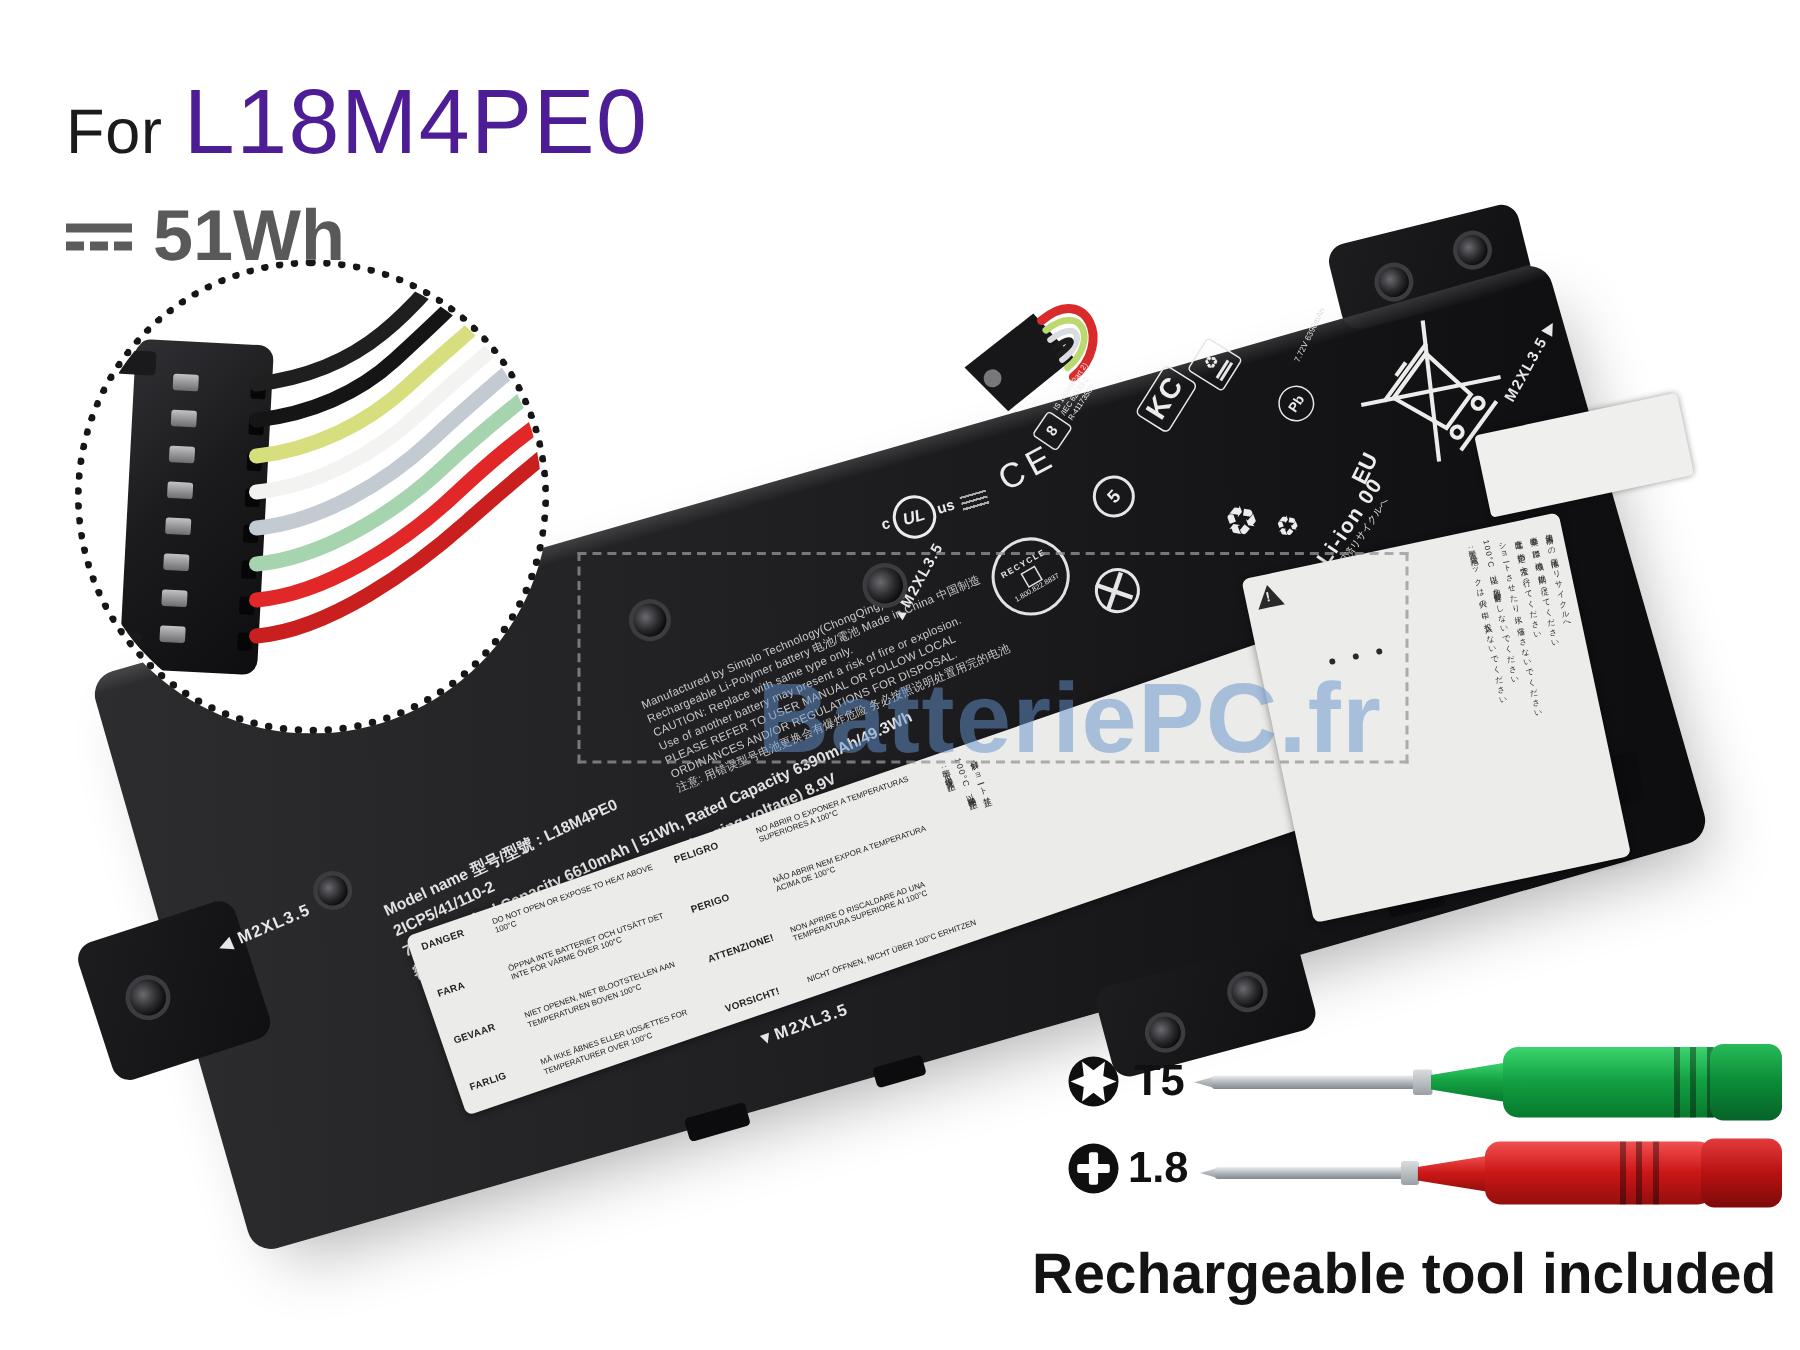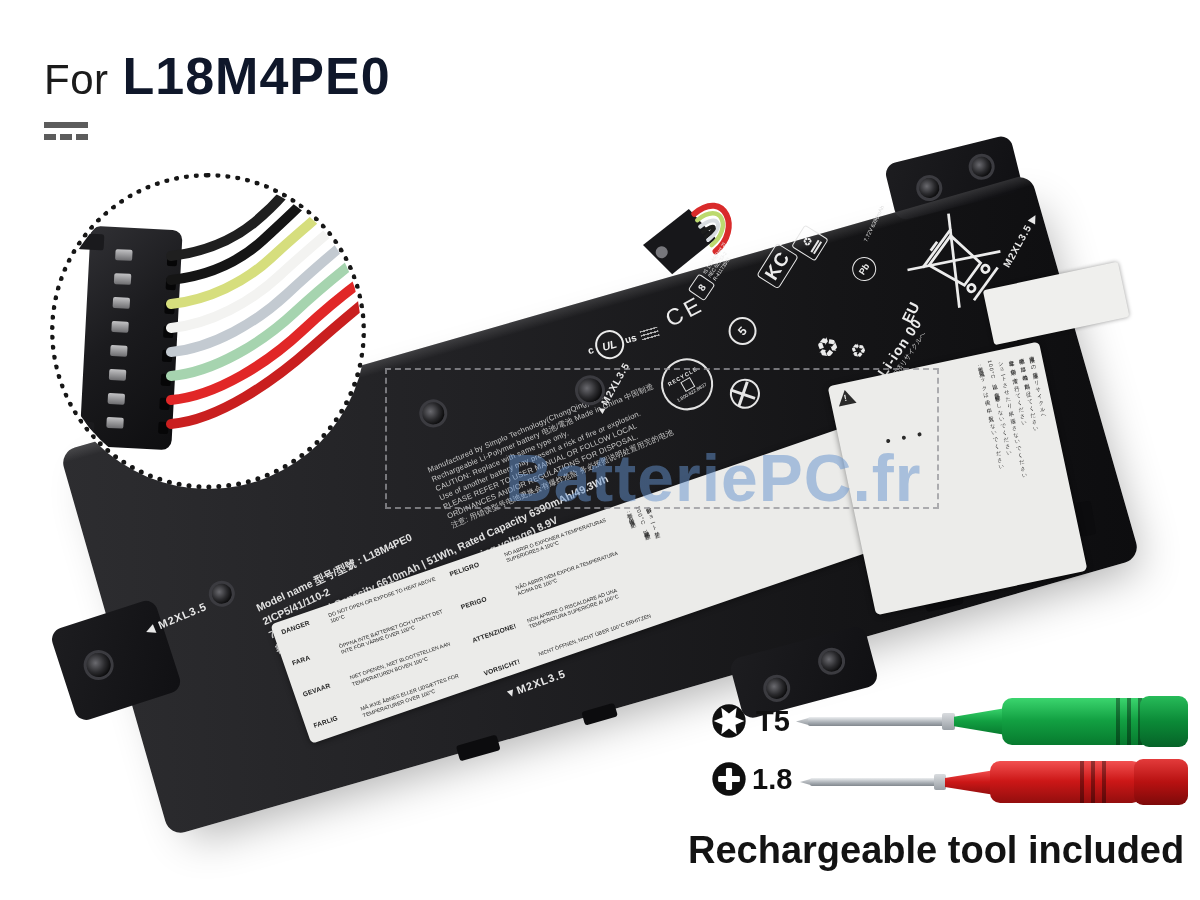--- a/index.html
+++ b/index.html
@@ -3,21 +3,21 @@
 <meta charset="utf-8">
 <style>
   html,body{margin:0;padding:0;background:#fff;}
   .stage{position:relative;width:1200px;height:900px;background:#ffffff;overflow:hidden;
          font-family:"Liberation Sans",sans-serif;}
 
   
   .hdr{position:absolute;left:44px;top:14px;margin-top:32px;}
   .hdr-line1{display:flex;align-items:baseline;gap:14px;color:#1b1b1b;}
   .hdr-for{font-size:42px;font-weight:500;letter-spacing:.5px;}
-  .hdr-model{font-size:52px;font-weight:700;letter-spacing:1px;color:#0f172a;}
+  .hdr-model{font-size:61px;font-weight:400;letter-spacing:1px;color:#4c1d95;}
   .hdr-line2{display:flex;align-items:center;gap:14px;margin-top:14px;color:#595959;
              font-size:48px;font-weight:800;}
   .dc{position:relative;width:44px;height:22px;display:inline-block;}
   .dc::before{content:'';position:absolute;left:0;right:0;top:2px;border-top:6px solid #5c5c5c;}
   .dc::after{content:'';position:absolute;left:0;right:0;bottom:2px;border-top:6px dashed #5c5c5c;}
 
   
   .inset{position:absolute;left:50px;top:173px;width:306px;height:306px;border-radius:50%;
          border:5px dotted #161616;background:#fff;overflow:hidden;z-index:5;}
   .conn{position:absolute;left:30px;top:50px;width:92px;height:220px;border-radius:10px;
@@ -124,20 +124,21 @@
 
 <div class="stage">
 
   <div class="hdr">
     <div class="hdr-line1">
       <span class="hdr-for">For</span>
       <span class="hdr-model">L18M4PE0</span>
     </div>
     <div class="hdr-line2">
       <span class="dc"></span>
+      <span>51Wh</span>
     </div>
   </div>
 
   <div class="battery">
 
     <div class="tab" style="left:-58px;top:168px;width:110px;height:96px;transform:rotate(-2deg);">
       <span class="hole" style="left:22px;top:32px;width:24px;height:24px;"></span>
     </div>
     <div class="tab" style="left:585px;top:386px;width:140px;height:62px;transform:rotate(1deg);">
       <span class="hole" style="left:26px;top:26px;width:21px;height:21px;"></span>

